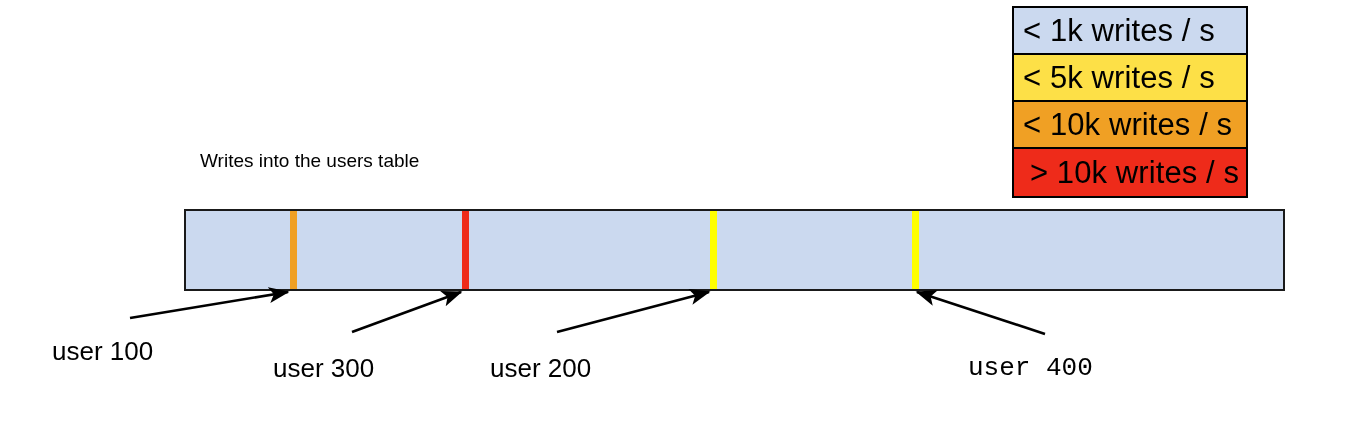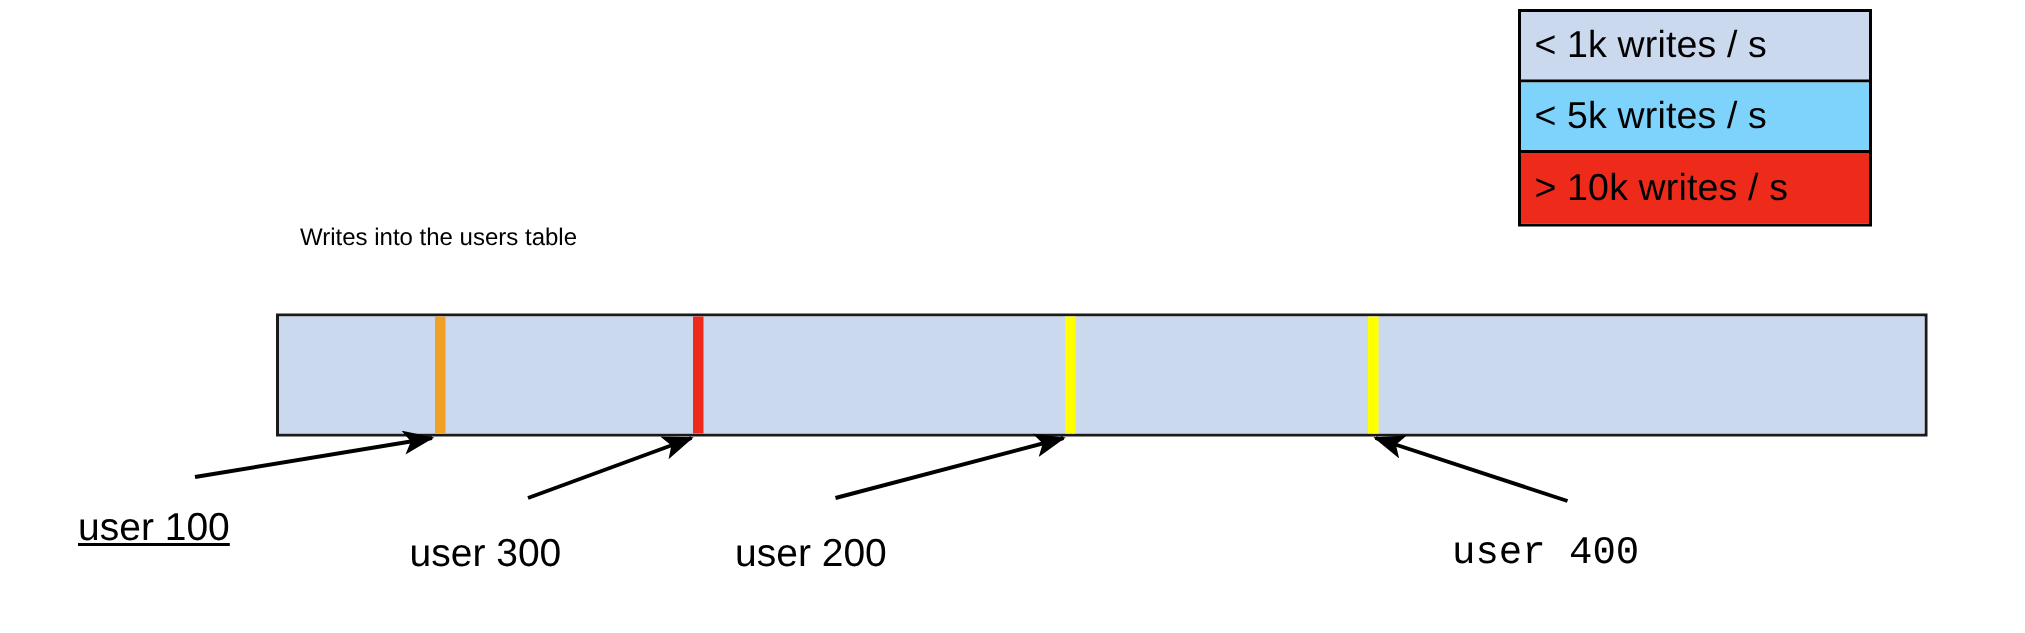--- a/index.html
+++ b/index.html
@@ -30,32 +30,32 @@
     box-sizing: border-box;
     display: flex;
     align-items: center;
     border-bottom: 2px solid #000000;
     padding-left: 9px;
   }
   .legend-row:last-child {
     border-bottom: none;
   }
   .legend-label {
-    font-size: 25px;
+    font-size: 31px;
     line-height: 1;
     letter-spacing: 0.1px;
     white-space: nowrap;
   }
 
   
   .caption {
     position: absolute;
     left: 200px;
     top: 151px;
-    font-size: 16px;
+    font-size: 19px;
     line-height: 1;
     white-space: nowrap;
   }
 
   
   .bar {
     position: absolute;
     left: 184px;
     top: 209px;
     width: 1101px;
@@ -92,24 +92,27 @@
     white-space: nowrap;
   }
 </style>
 </head>
 <body>
 
 <div class="legend">
   <div class="legend-row" style="background: rgb(203, 217, 239);">
     <span class="legend-label">&lt; 1k writes / s</span>
   </div>
-  <div class="legend-row" style="background: #7dd3fc;">
+  <div class="legend-row" style="background: #fde047;">
     <span class="legend-label">&lt; 5k writes / s</span>
   </div>
-  <div class="legend-row" style="background: rgb(238, 43, 26);">
+  <div class="legend-row" style="background: rgb(240, 160, 36);">
+    <span class="legend-label">&lt; 10k writes / s</span>
+  </div>
+  <div class="legend-row" style="background: rgb(238, 43, 26); justify-content: center;">
     <span class="legend-label">&gt; 10k writes / s</span>
   </div>
 </div>
 
 <div class="caption">Writes into the users table</div>
 
 <div class="bar">
   <div class="bar-fill" style="background: rgb(203, 217, 239);"></div>
   <div class="stripe" style="background: rgb(240, 160, 36); left: 9.5%;"></div>
   <div class="stripe" style="background: rgb(238, 43, 26); left: 25.2%;"></div>
@@ -122,16 +125,16 @@
     <marker id="ah" markerWidth="9" markerHeight="9" refX="7.4" refY="3.1" orient="auto" markerUnits="strokeWidth">
       <path d="M0,0 L8,3.1 L0,6.2 L1.9,3.1 z" fill="#000000"></path>
     </marker>
   </defs>
   <line stroke="#000000" stroke-width="2.6" marker-end="url(#ah)" x1="130" y1="318" x2="288" y2="292"></line>
   <line stroke="#000000" stroke-width="2.6" marker-end="url(#ah)" x1="352" y1="332" x2="461" y2="292"></line>
   <line stroke="#000000" stroke-width="2.6" marker-end="url(#ah)" x1="557" y1="332" x2="709" y2="292"></line>
   <line stroke="#000000" stroke-width="2.6" marker-end="url(#ah)" x1="1045" y1="334" x2="917" y2="292"></line>
 </svg>
 
-<div class="ptr-label" style="left: 52px; top: 338px; text-decoration: underline;">user 100</div>
+<div class="ptr-label" style="left: 52px; top: 338px;">user 100</div>
 <div class="ptr-label" style="left: 273px; top: 355px;">user 300</div>
 <div class="ptr-label" style="left: 490px; top: 355px;">user 200</div>
 <div class="ptr-label" style="left: 968px; top: 355px; font-family: Liberation Mono, monospace;">user 400</div>
 
 </body></html>

